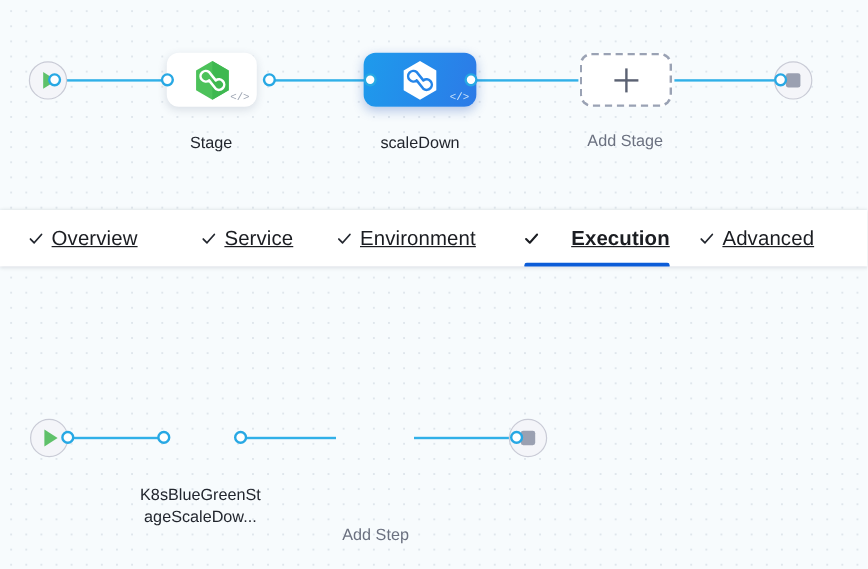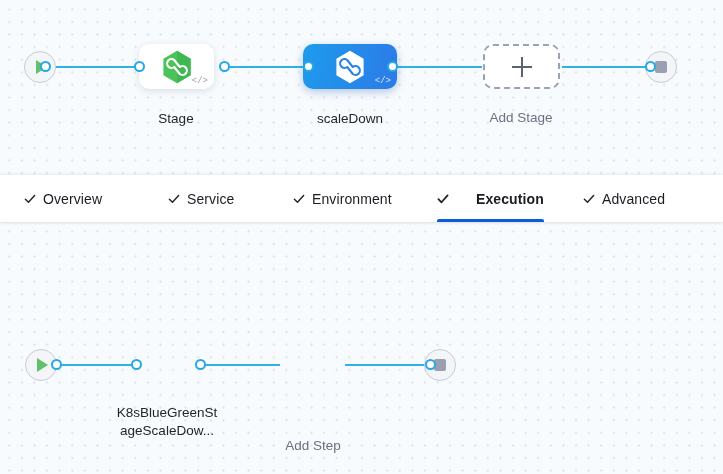--- a/index.html
+++ b/index.html
@@ -55,24 +55,25 @@
     cursor: pointer;
     user-select: none;
   }
   .tab .tick {
     display: block;
     width: 12px;
     height: 12px;
     flex: 0 0 auto;
   }
   .tab .tab-label {
-    font-size: 14px;
+    font-size: 17px;
     color: #1b1d22;
     letter-spacing: 0.1px;
     white-space: nowrap;
+    text-decoration: underline;
   }
   .tab.active .tab-label { font-weight: bold; margin-left: 20px; }
   .tab .underline {
     position: absolute;
     left: 0;
     right: 0;
     bottom: 0;
     height: 3px;
     background: #0b5cd8;
     border-radius: 2px 2px 0 0;
@@ -256,21 +257,21 @@
     </div>
 
     <div class="tab" style="left:168px;">
       <svg class="tick" viewBox="0 0 12 12">
         <path d="M1.4 6.2 L4.5 9.3 L10.6 2.4" stroke="#22262e" stroke-width="1.45" fill="none" stroke-linecap="round" stroke-linejoin="round"></path>
       </svg>
       <span class="tab-label">Service</span>
 
     </div>
 
-    <div class="tab" style="left:293px;">
+    <div class="tab" style="left:281px;">
       <svg class="tick" viewBox="0 0 12 12">
         <path d="M1.4 6.2 L4.5 9.3 L10.6 2.4" stroke="#22262e" stroke-width="1.45" fill="none" stroke-linecap="round" stroke-linejoin="round"></path>
       </svg>
       <span class="tab-label">Environment</span>
 
     </div>
 
     <div class="tab active" style="left:437px;">
       <svg class="tick" viewBox="0 0 12 12">
         <path d="M1.4 6.2 L4.5 9.3 L10.6 2.4" stroke="#1b1d22" stroke-width="1.7" fill="none" stroke-linecap="round" stroke-linejoin="round"></path>

